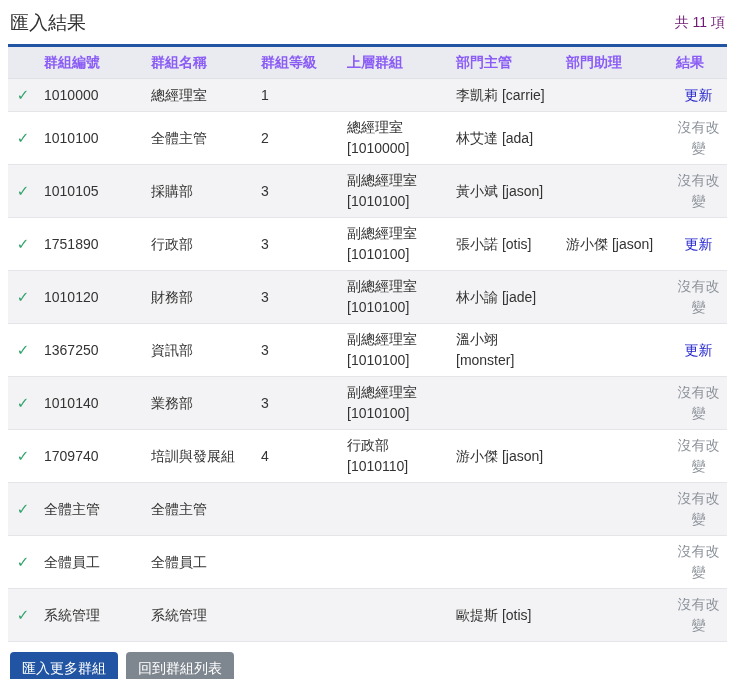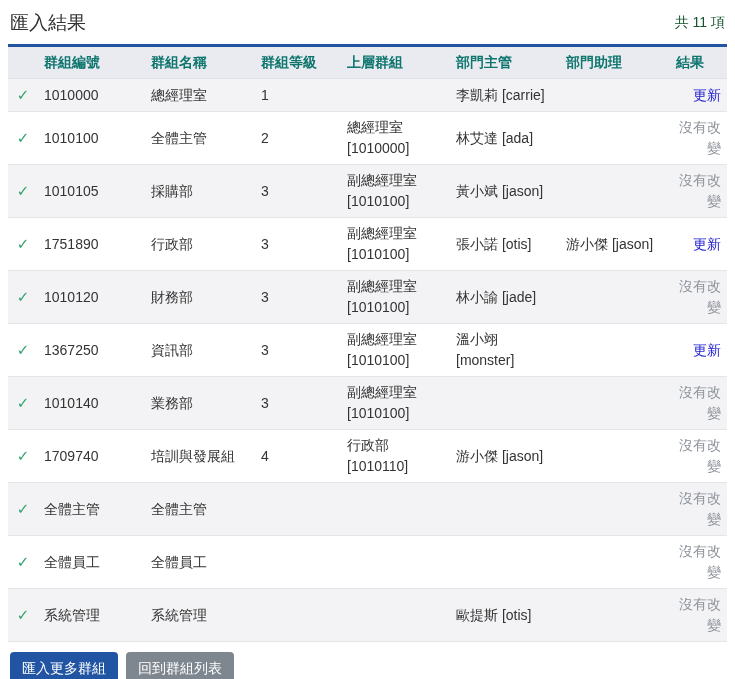--- a/index.html
+++ b/index.html
@@ -7,39 +7,39 @@
     width:735px; height:679px; background:#ffffff;
     font-family:"Liberation Sans","DejaVu Sans",sans-serif;
     font-size:14px; color:#333333; overflow:hidden;
   }
   .container { padding:0 8px; }
   .page-header {
     display:flex; justify-content:space-between; align-items:center;
     padding:10px 2px 9px 2px; height:25px;
   }
   .page-title { font-size:19px; font-weight:normal; color:#333; margin:0; line-height:24px; }
-  .item-count { font-size:14px; color:#14532d;margin-left:32px; }
+  .item-count { font-size:14px; color:#701a75;margin-left:32px; }
   table.results {
     border-collapse:collapse; table-layout:fixed; width:719px;
     border-top:3px solid var(--accent,#2155a3);
   }
   thead th {
     background:var(--header-bg,#e9ebf1);
-    text-align:left; font-weight:bold; color:#0f766e;
+    text-align:left; font-weight:bold; color:#8b5cf6;
     padding:5px 6px; line-height:21px;
     border-bottom:1px solid #dfe2e6;
   }
   tbody td {
     padding:5px 6px; line-height:21px; vertical-align:middle;
     border-bottom:1px solid #e3e5e8; word-break:break-word;
   }
   tbody tr:nth-child(odd) { background:var(--stripe,#f3f3f5); }
   .c-check { text-align:center; }
   .check-glyph { color:var(--green,#2fa36b); font-size:15px; }
-  .c-result { text-align:right;font-family:Liberation Serif, serif; }
+  .c-result { text-align:center;font-family:Liberation Serif, serif; }
   .res-link { color:var(--link,#2222cc); cursor:pointer; }
   .res-muted { color:var(--muted,#8d939b); }
   .btn-row { display:flex; gap:8px; margin-top:10px; padding-left:2px; }
   .btn {
     border:none; border-radius:4px; color:#ffffff; font-size:14px;
     line-height:21px; padding:6px 12px; cursor:pointer;
     font-family:"Liberation Sans","DejaVu Sans",sans-serif;
   }
   .btn-primary { background:var(--accent,#2155a3); }
   .btn-secondary { background:var(--btn-gray,#7e868f); }

